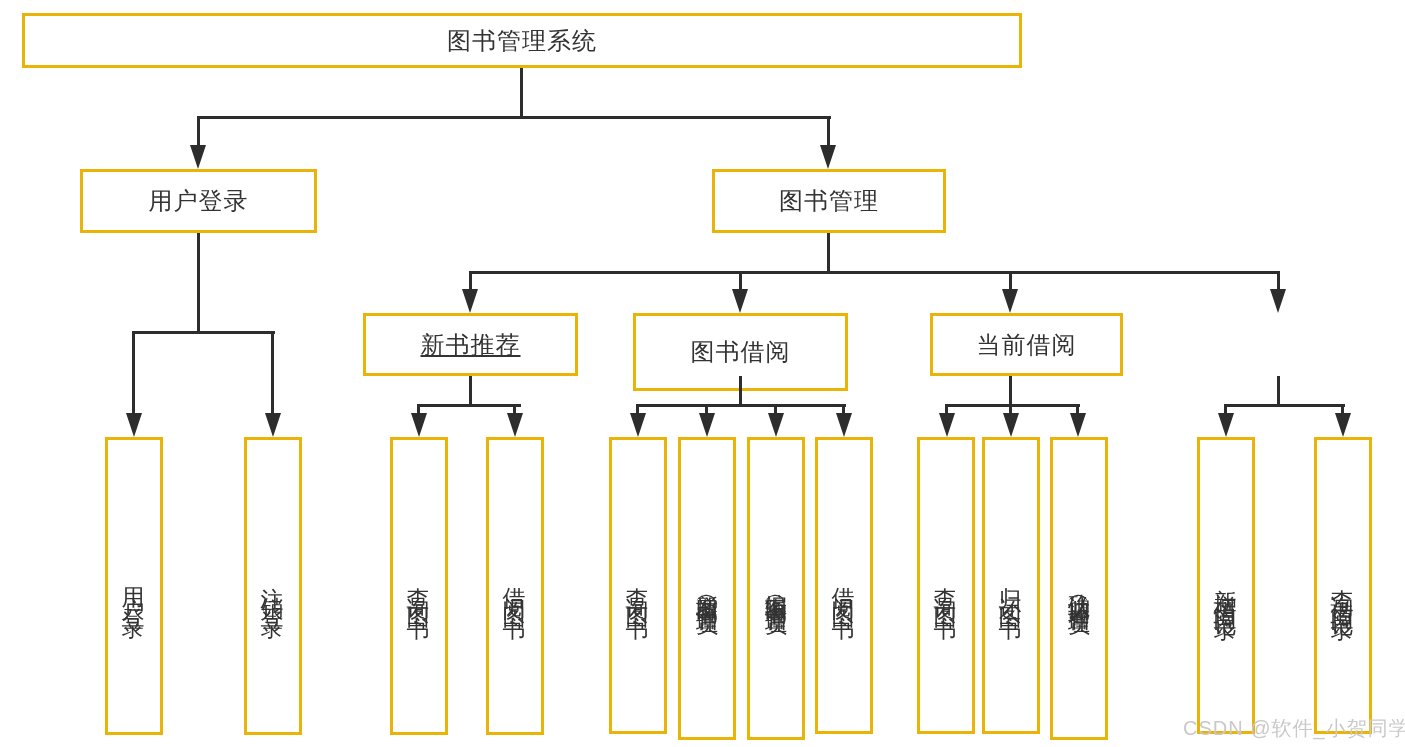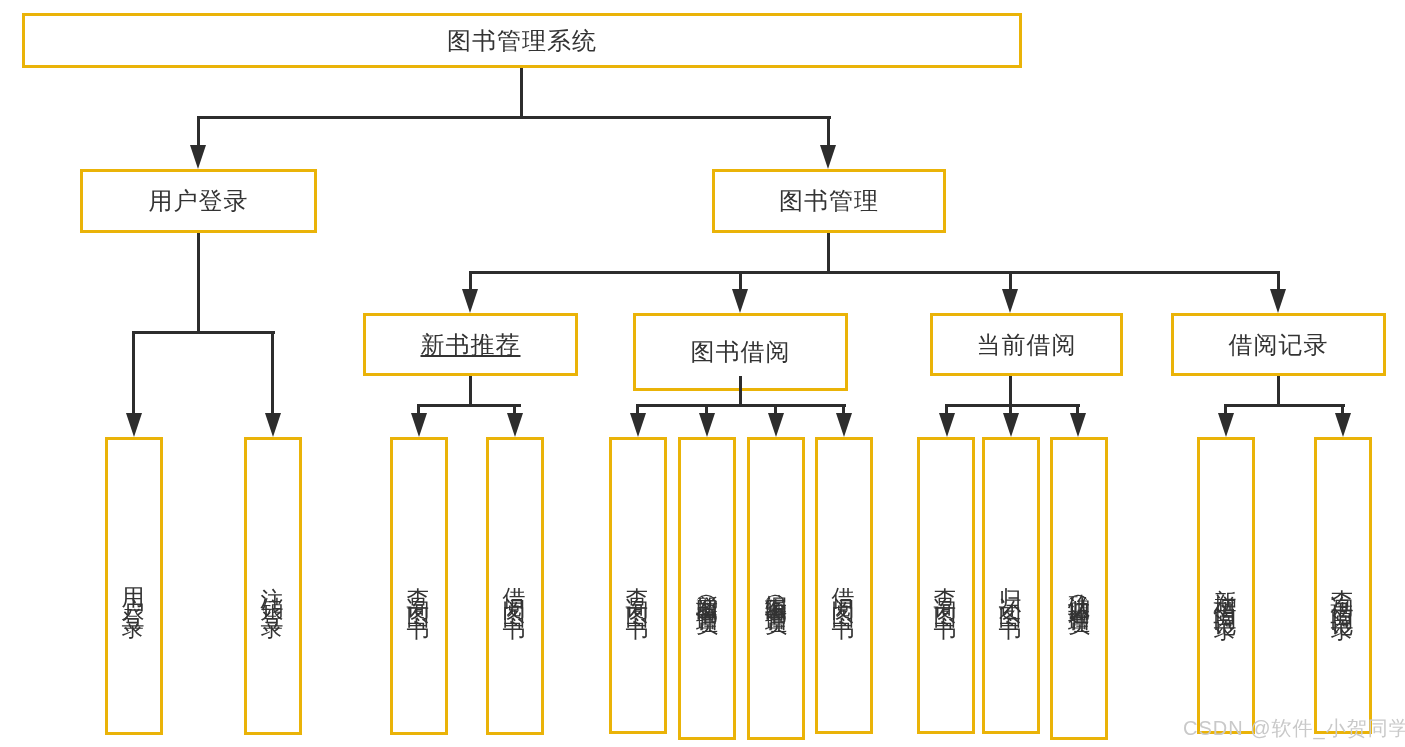--- a/index.html
+++ b/index.html
@@ -93,23 +93,20 @@
 
   <div class="box hbox" style="left:363px;top:313px;width:215px;height:63px;text-decoration:underline;">
     <span>新书推荐</span>
   </div>
   <div class="box hbox" style="left:633px;top:313px;width:215px;height:78px;">
     <span>图书借阅</span>
   </div>
   <div class="box hbox" style="left:903px;top:313px;width:193px;height:63px;margin-left:27px;">
     <span>当前借阅</span>
   </div>
-  <div class="box hbox" style="left:1171px;top:313px;width:215px;height:63px;">
-    <span>借阅记录</span>
-  </div>
 
   <div class="line" style="left:469px;top:376px;width:3px;height:30px;"></div>
   <div class="line" style="left:417px;top:404px;width:104px;height:3px;"></div>
   <div class="line" style="left:417px;top:404px;width:3px;height:14px;"></div>
   <div class="ah" style="left:411px;top:413px;"></div>
   <div class="line" style="left:513px;top:404px;width:3px;height:14px;"></div>
   <div class="ah" style="left:507px;top:413px;"></div>
 
   <div class="line" style="left:739px;top:376px;width:3px;height:30px;"></div>
   <div class="line" style="left:636px;top:404px;width:210px;height:3px;"></div>

